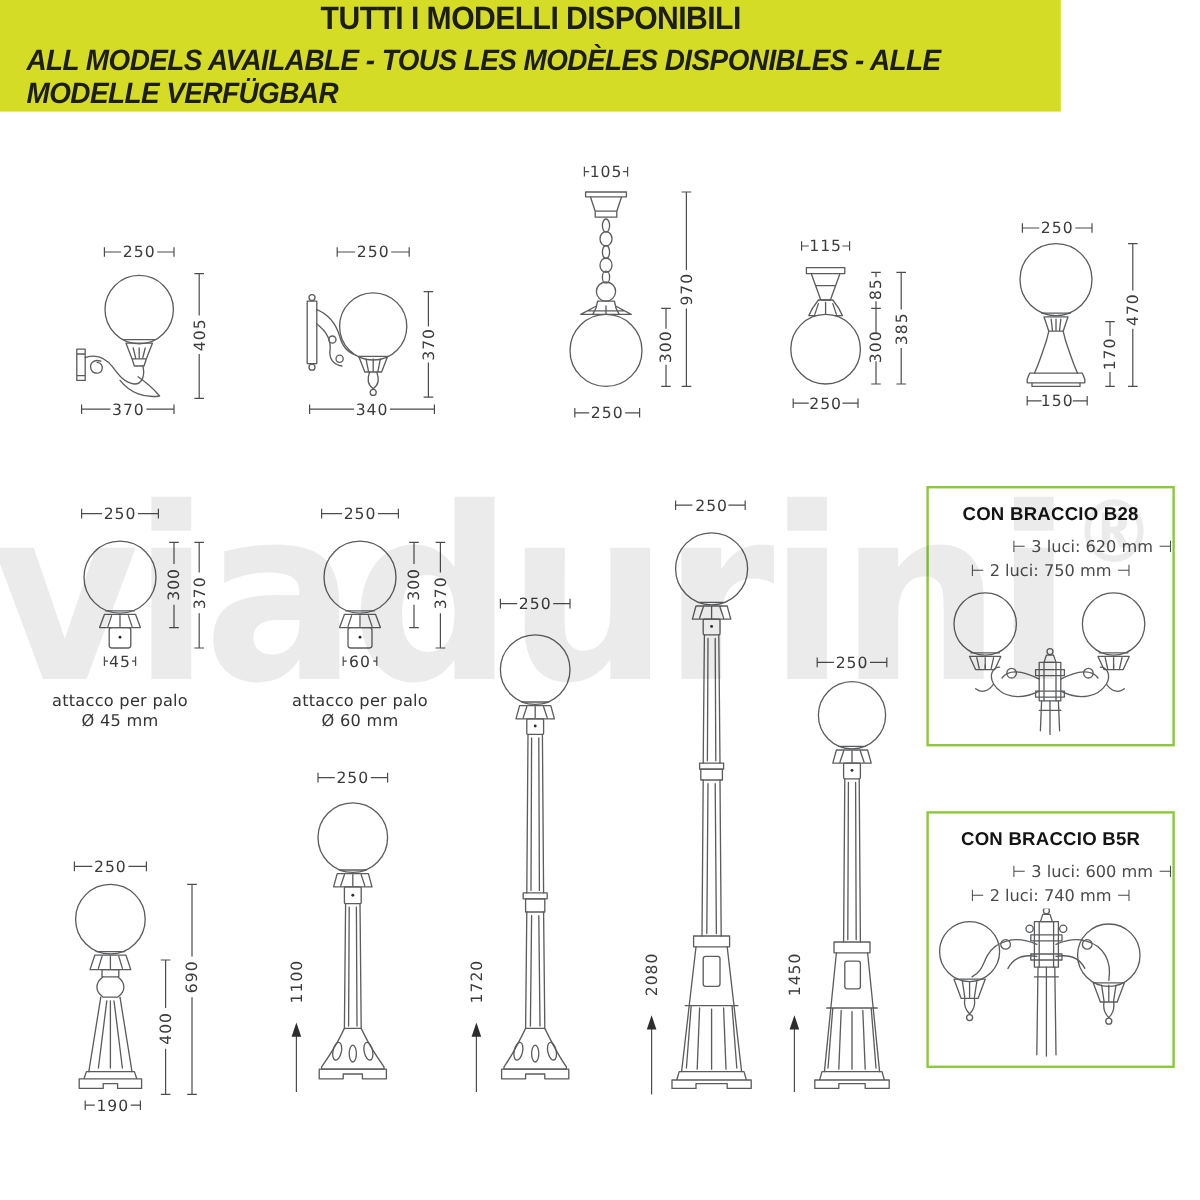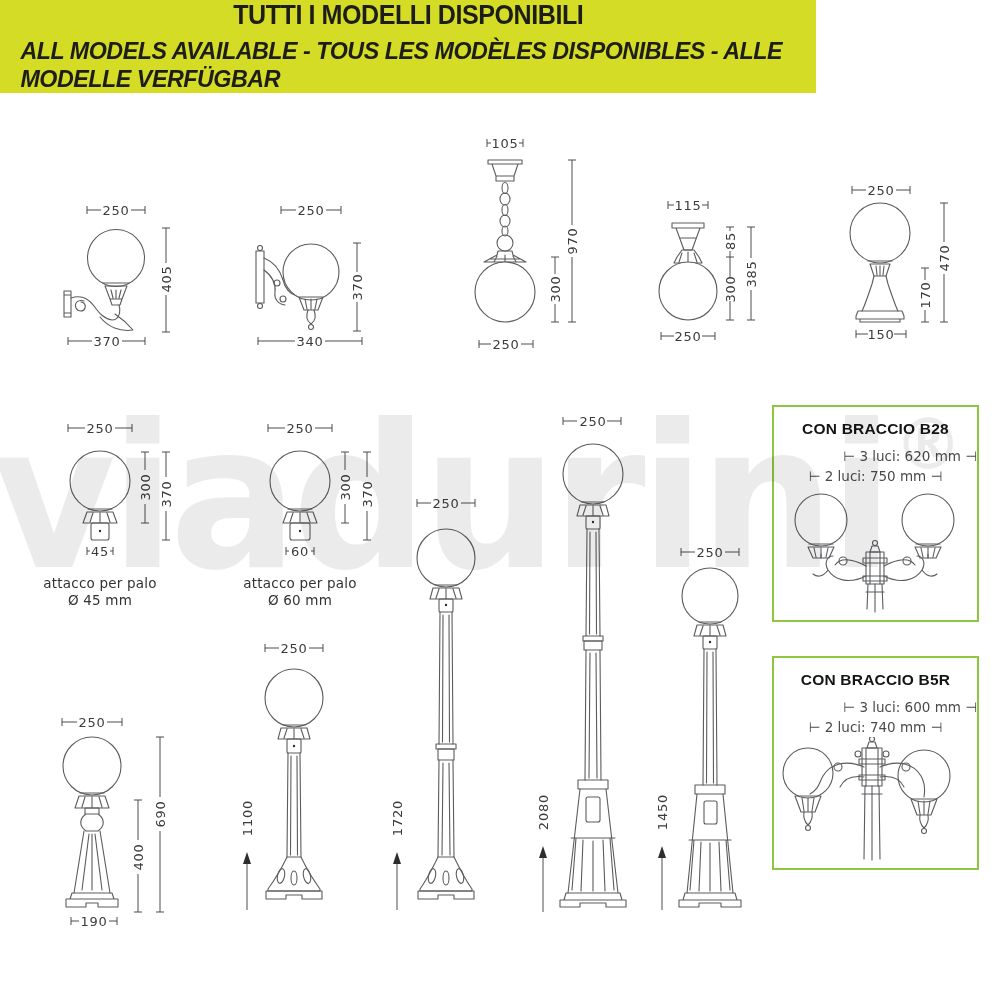--- a/index.html
+++ b/index.html
@@ -1,19 +1,19 @@
 <!DOCTYPE html>
 <html><head>
 <meta charset="utf-8">
 <style>
   html,body{margin:0;padding:0;background:#fff;}
   .page{position:relative;width:1000px;height:1000px;background:#fff;overflow:hidden;
         font-family:"DejaVu Sans",sans-serif;}
   
-  .band{position:absolute;left:0;top:0;width:816px;height:93px;background:#d5dc25;
+  .band{position:absolute;left:0;top:0;width:884px;height:93px;background:#d5dc25;
         display:flex;flex-direction:column;justify-content:flex-start;align-items:center;z-index:6;}
   .band .t1{font-family:"Liberation Sans",sans-serif;font-weight:bold;font-size:27px;
             color:#1d1d1b;letter-spacing:-.5px;transform:scaleX(.93);}
   .band .t2{font-family:"Liberation Sans",sans-serif;font-weight:bold;font-style:italic;
             font-size:24.5px;color:#1d1d1b;letter-spacing:-.5px;margin-top:6px;transform:scaleX(.95);}
   
   .wm{position:absolute;left:-8px;top:398px;width:1020px;z-index:5;pointer-events:none;
       font-family:"DejaVu Sans",sans-serif;font-weight:bold;font-size:200px;line-height:1;
       color:#000;opacity:.075;letter-spacing:-6px;transform:scaleX(.95);transform-origin:left top;
       white-space:nowrap;}
@@ -65,21 +65,21 @@
         <path d="M872,548 L878,548 L880,554 L870,554 Z"></path>
         <rect x="866" y="554" width="18" height="32"></rect>
         <path d="M870,554 L870,586 M880,554 L880,586"></path>
         <rect x="863" y="560" width="24" height="5"></rect>
         <rect x="863" y="578" width="24" height="5"></rect>
         <path d="M868,586 L867,611 M875,586 L875,614 M882,586 L883,611 M866,594 L884,594"></path>
       </g>
     </svg>
   </div>
 
-  <div class="gbox" style="left:772px;top:656px;height:214px;">
+  <div class="gbox" style="left:772px;top:676px;height:214px;">
     <div class="btitle">CON BRACCIO B5R</div>
     <div class="bline first">⊢ 3 luci: 600 mm ⊣</div>
     <div class="bline">⊢ 2 luci: 740 mm ⊣</div>
     <svg width="203" height="124" viewBox="774 718 203 124">
       <g class="ln">
         <circle class="gl" cx="808" cy="754" r="25"></circle>
         <circle class="gl" cx="924" cy="757" r="26"></circle>
         <path d="M795,777 L821,777 L815,793 L801,793 Z M802,779 L804,792 M808,779 L808,792 M814,779 L812,792"></path>
         <path d="M804,793 C803,799 805,803 808,806 C811,803 813,799 812,793"></path>
         <circle cx="808" cy="809" r="2.5"></circle>

